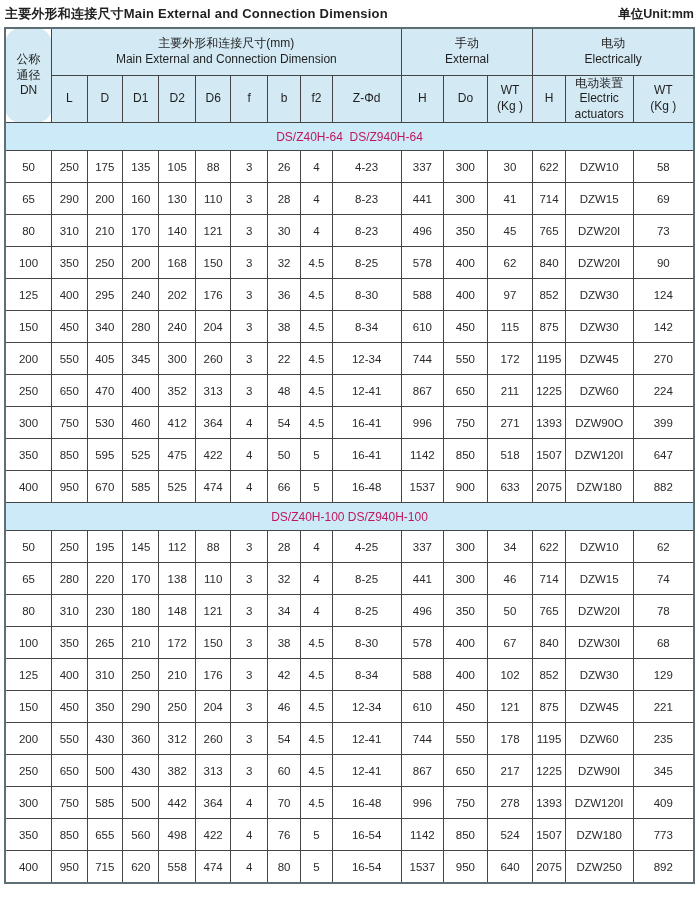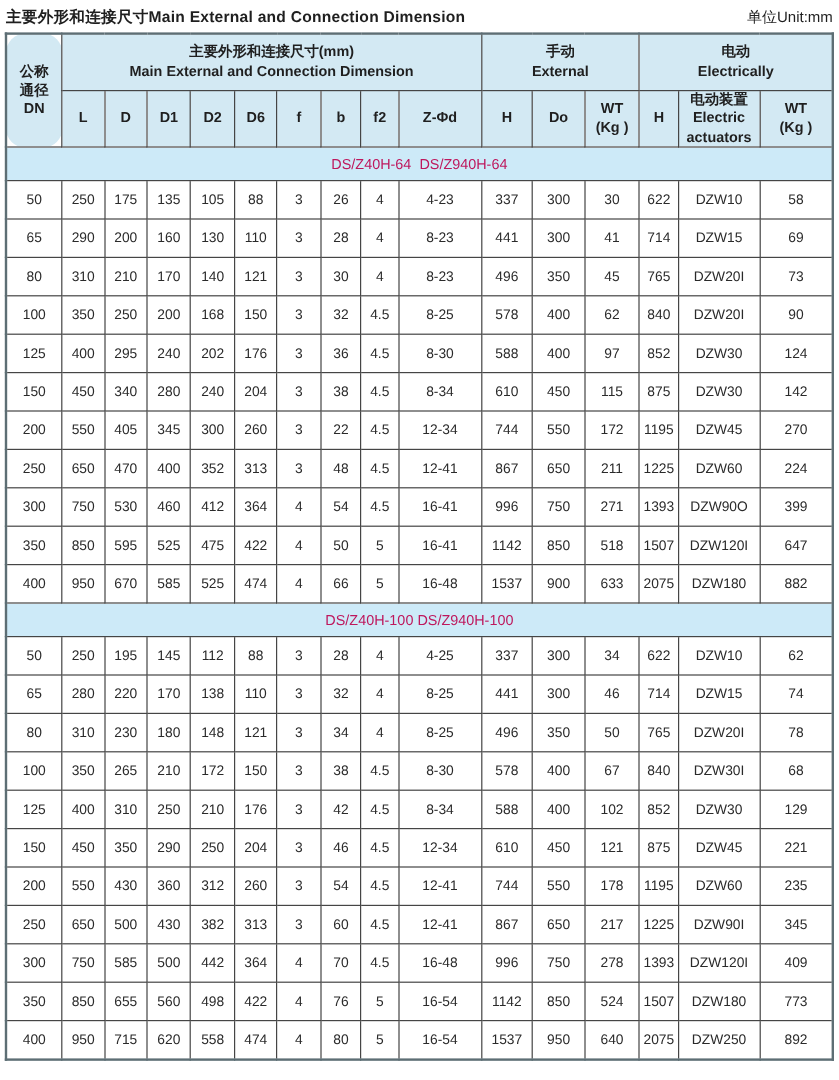--- a/index.html
+++ b/index.html
@@ -18,37 +18,37 @@
     color: var(--text);
   }
   .page { padding: 3px 4px 0 4px; }
   .title-row {
     display: flex;
     justify-content: space-between;
     align-items: baseline;
     padding: 2px 1px 4px 1px;
   }
   .title { font-weight: bold; font-size: 13px; letter-spacing: 0.2px; }
-  .unit  { font-weight: normal; font-size: 12.5px; }
+  .unit  { font-weight: bold; font-size: 12.5px; }
   table.dim-table {
     border-collapse: collapse;
     table-layout: fixed;
     width: 691px;
     border: 2px solid var(--outer);
   }
   .dim-table th, .dim-table td {
     border: 1px solid var(--grid);
     text-align: center;
     vertical-align: middle;
     padding: 0;
     overflow: hidden;
   }
   .dim-table thead th {
     background: var(--header-bg);
-    font-weight: bold;
+    font-weight: normal;
     font-size: 12px;
     line-height: 1.3;
     white-space: pre-line;
   }
   .group-row th { height: 47px; }
   .col-row th   { height: 46px; }
   th.dn { font-size: 11.5px; border-radius: 16px; }
   .dim-table tbody td {
     background: #ffffff;
     height: 32px;

